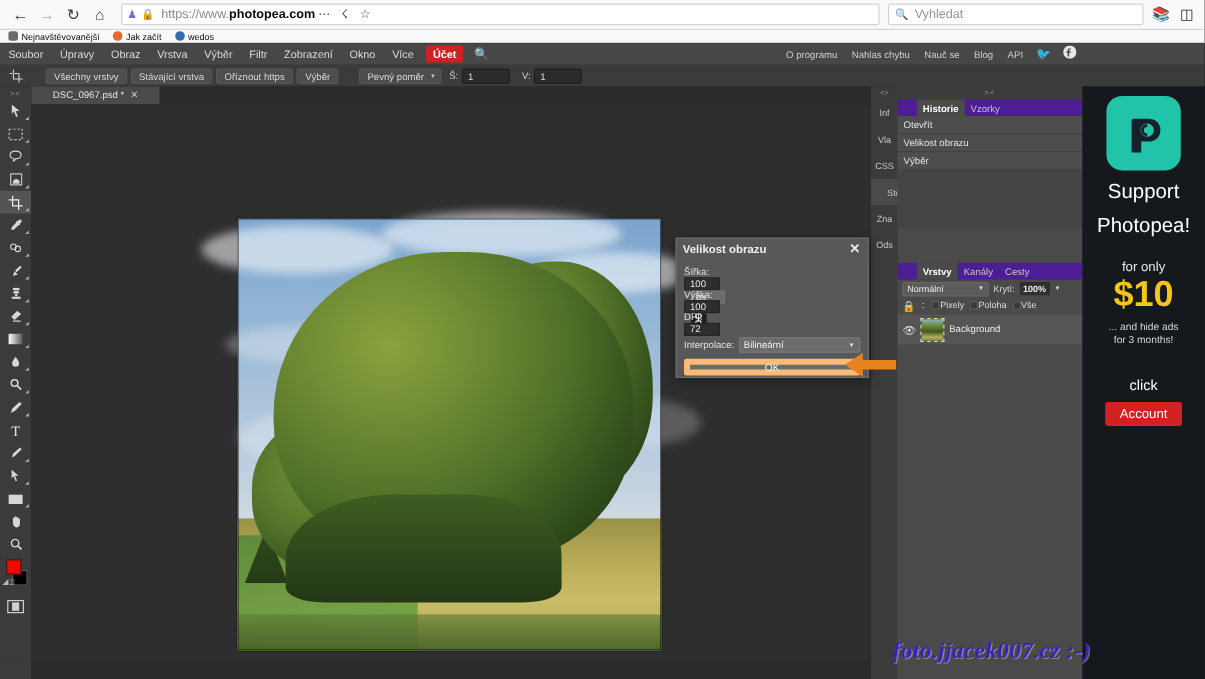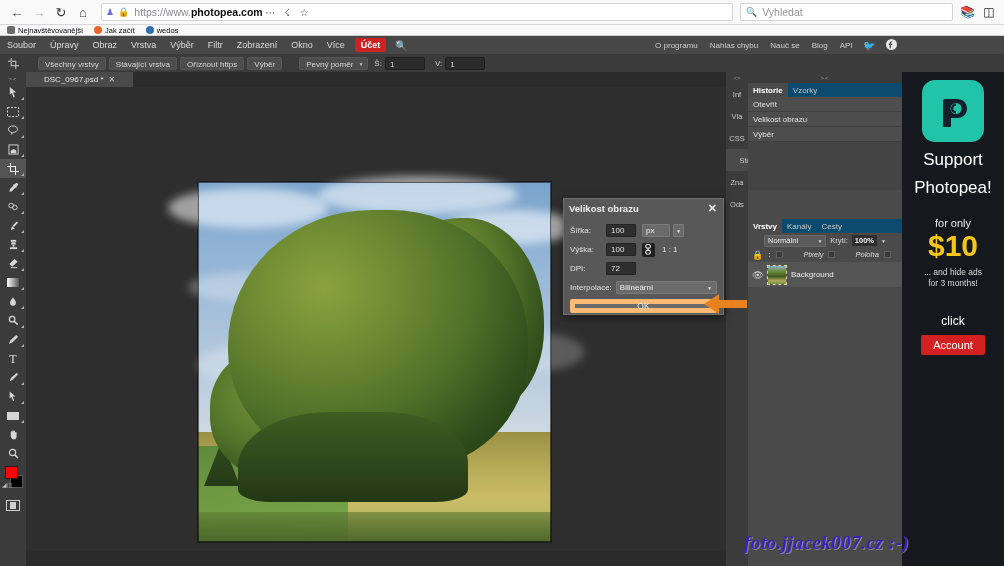--- a/index.html
+++ b/index.html
@@ -183,21 +183,21 @@
     background: #585858; border: 1px solid #6e6e6e; z-index: 40;
     box-shadow: 0 2px 8px rgba(0,0,0,.5);
   }
   .dlg-title {
     height: 19px; background: #585858; display: flex; align-items: center;
     padding: 0 5px; color: #efefef; font-size: 9.5px; font-weight: 700;
   }
   .dlg-close { margin-left: auto; color: #e8e8e8; font-size: 11px; font-weight: 700;
     line-height: 1; padding: 0 1px; }
   .dlg-body { padding: 4px 6px 0 6px; }
-  .drow { display: flex; align-items: center; height: 17px; margin-bottom: 2px; }
+  .drow { display: flex; height: 17px; margin-bottom: 2px; flex-direction: column; }
   .drow .dl { width: 36px; font-size: 8px; color: #e0e0e0; }
   .dinput {
     width: 30px; height: 13px; background: #2e2e2e; color: #e4e4e4; font-size: 8px;
     display: flex; align-items: center; padding: 0 4px; border: 1px solid #242424;
     border-radius: 1px;
   }
   .dunit {
     margin-left: 6px; width: 28px; height: 13px; background: #6b6b6b; color: #eee;
     font-size: 8px; display: flex; align-items: center; padding: 0 3px;
     border: 1px solid #7a7a7a; border-radius: 1px;
@@ -232,47 +232,47 @@
   .sidetabs { position: absolute; left: 0; top: 0; width: 22px; height: 494px; background: #3b3b3b; }
   .sidetabs .collapse { height: 11px; display: flex; align-items: center; justify-content: center;
     color: #9b9b9b; font-size: 6px; }
   .stab { height: 22px; display: flex; align-items: center; justify-content: center;
     font-size: 7.5px; color: #c9c9c9; }
   .stab.sel { background: #4a4a4a; padding-left: 16px; }
 
   .panel-col { position: absolute; left: 22px; top: 0; width: 154px; height: 494px; background: #4a4a4a; }
   .panel-grip { height: 11px; background: #3b3b3b; display: flex; align-items: center;
     justify-content: center; color: #9b9b9b; font-size: 6px; letter-spacing: 1px; }
-  .ptabs { height: 14px; background: #0c4a6e; display: flex; align-items: flex-start; }
+  .ptabs { height: 14px; background: #4c1d95; display: flex; align-items: flex-start; padding-left: 16px; }
   .ptab { height: 14px; padding: 0 5px; font-size: 8px; color: #c5c5c5;
     display: flex; align-items: center; }
   .ptab.sel { background: #4a4a4a; color: #fff; font-weight: 700; }
 
   .hist-list { background: #4a4a4a; }
   .hist-item { height: 15px; display: flex; align-items: center; padding: 0 5px;
     font-size: 8px; color: #e2e2e2; border-bottom: 1px solid #3f3f3f;
     background: #4d4d4d; }
   .hist-fill { height: 48px; background: #444; }
 
   .layers-sec { position: absolute; left: 0; top: 147px; width: 154px; height: 347px; background: #4a4a4a; }
-  .blendrow { height: 15px; display: flex; align-items: center; padding: 0 16px; gap: 4px; }
+  .blendrow { height: 15px; display: flex; align-items: center; padding: 0 4px; gap: 4px; }
   .blendsel {
     width: 72px; height: 12px; background: #5b5b5b; border: 1px solid #676767;
     border-radius: 1px; font-size: 7.5px; color: #ececec; display: flex; align-items: center;
     padding: 0 3px; position: relative;
   }
   .blendsel::after { content: "\25BC"; position: absolute; right: 3px; font-size: 5px; color: #ddd; }
   .opac-lbl { font-size: 7.5px; color: #dcdcdc; }
   .opac-val { background: #2e2e2e; color: #eee; font-size: 7.5px; padding: 1px 3px;
     border-radius: 1px; font-weight: 700; }
   .opac-arrow { font-size: 5px; color: #ddd; }
   .lockrow { height: 13px; display: flex; align-items: center; padding: 0 4px; gap: 5px; }
   .lock-ico { font-size: 9px; color: #e6e6e6; }
   .lock-colon { font-size: 8px; color: #ddd; margin-right: 1px; }
-  .lockchk { display: flex; align-items: center; gap: 20px; font-size: 7.5px; color: #dedede; font-style: italic; }
+  .lockchk { display: flex; align-items: center; gap: 0; font-size: 7.5px; color: #dedede; }
   .chkbox { width: 7px; height: 7px; background: #3a3a3a; border: 1px solid #5e5e5e; display: block; }
   .layer-row { height: 26px; display: flex; align-items: center; padding: 0 4px; gap: 4px;
     background: #555; border-top: 1px solid #4a4a4a; }
   .eye { font-size: 9px; color: #e2e2e2; width: 11px; }
   .thumb { width: 20px; height: 20px; border: 1px dashed #ddd9a0; position: relative; overflow: hidden; }
   .thumb-img { position: absolute; inset: 0;
     background: linear-gradient(180deg,#8fb0cf 0%,#6d8e3b 28%,#3e5a22 58%,#b8a85c 82%,#6f9343 100%); }
   .layer-name { font-size: 8px; color: #ececec; }
   .layers-empty { position: absolute; left: 0; top: 80px; width: 154px; bottom: 0; background: #4a4a4a; }
 

